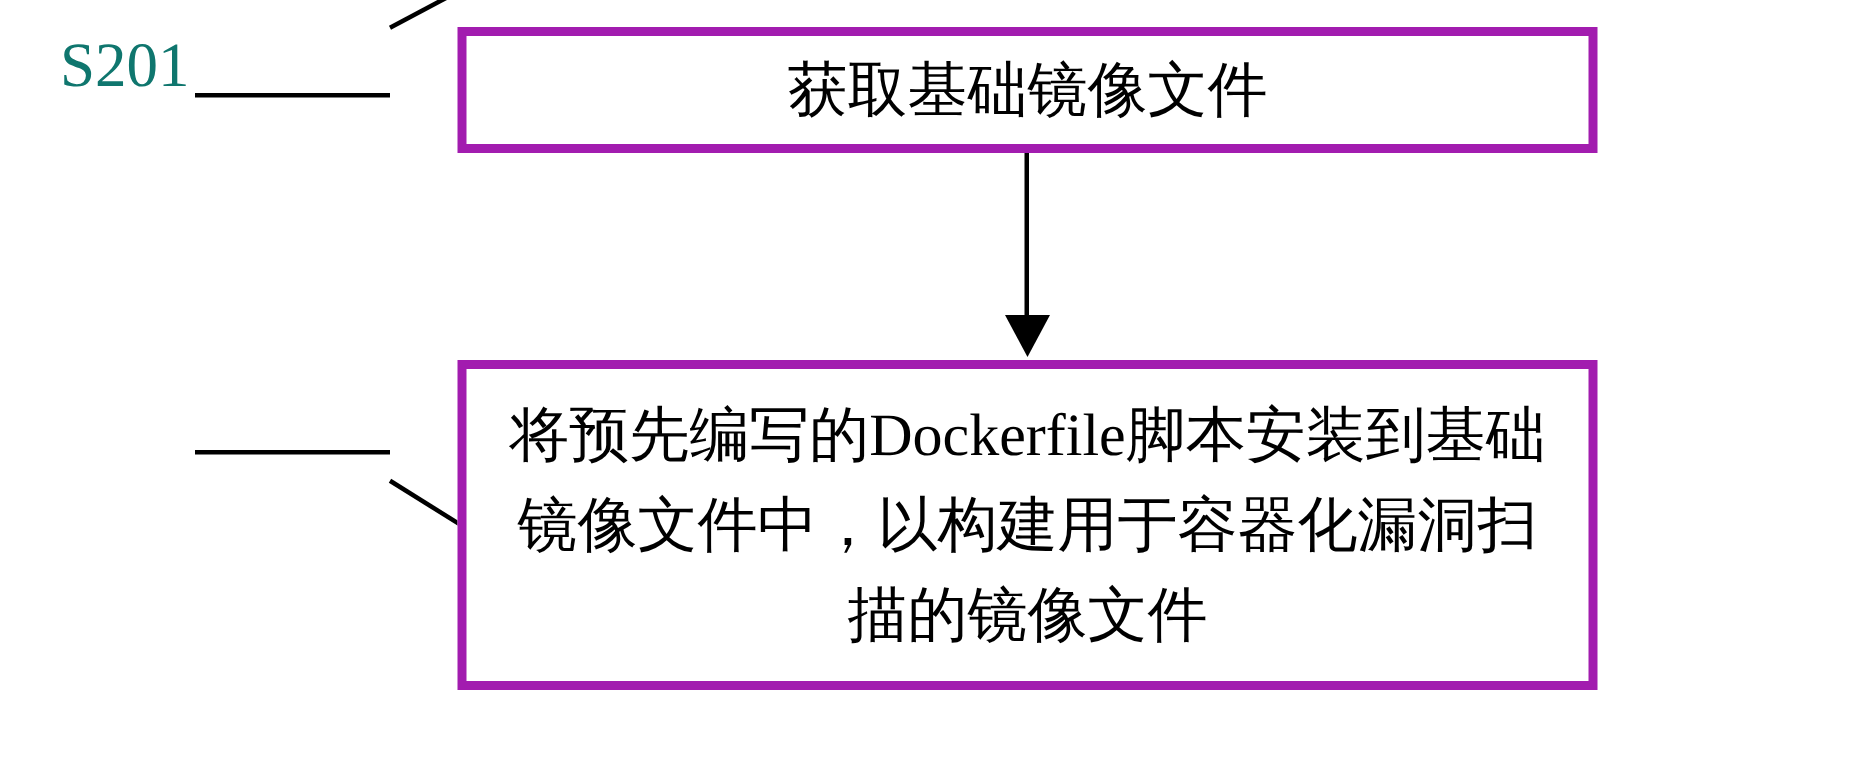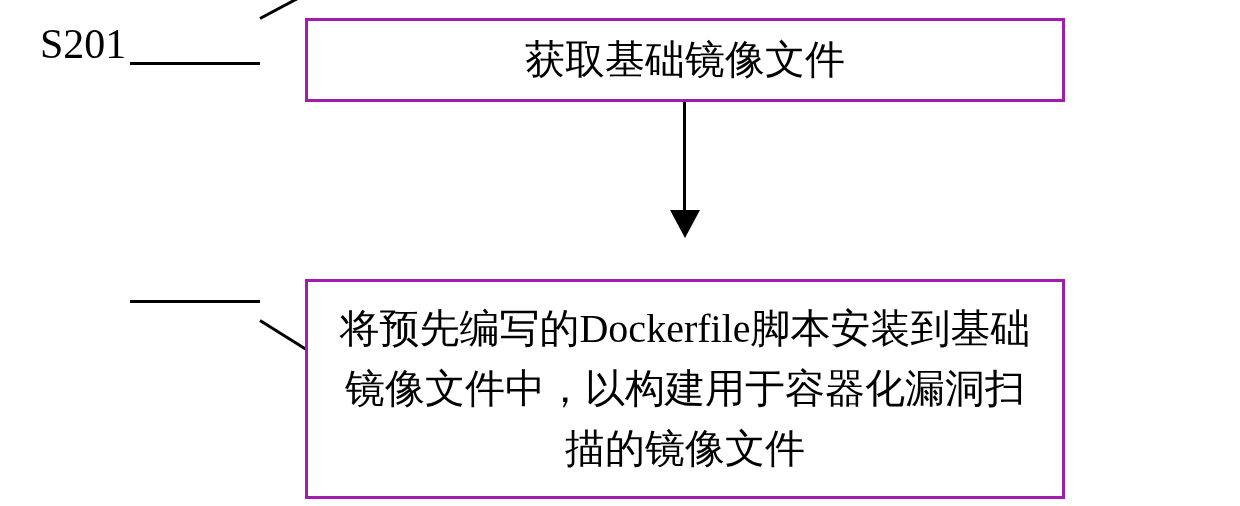--- a/index.html
+++ b/index.html
@@ -16,21 +16,21 @@
     }
     .flowchart {
       position: relative;
       width: 100%;
       height: 100%;
     }
     .step-label {
       position: absolute;
       font-size: 42px;
       font-weight: normal;
-      color: #000000;
+      color: #0f766e;
     }
     .label-s201 {
       left: 40px;
       top: 20px;
     }
     .label-s202 {
       left: 40px;
       top: 255px;
     }
     .connector-s201 {
@@ -66,42 +66,41 @@
       right: -65px;
       top: 19px;
       width: 65px;
       height: 3px;
       background: #000;
       transform-origin: left center;
       transform: rotate(32deg);
     }
     .step-box {
       position: absolute;
-      border: 3px solid #a21caf;
+      border: 6px solid #a21caf;
       background: #fff;
       display: flex;
       align-items: center;
       justify-content: center;
       text-align: center;
       font-size: 40px;
       line-height: 1.5;
       padding: 10px 20px;
     }
     .box-s201 {
       left: 305px;
       top: 18px;
       width: 760px;
       height: 84px;
     }
     .box-s202 {
       left: 305px;
       top: 240px;
       width: 760px;
       height: 220px;
-      margin-top: 39px;
     }
     .arrow-line {
       position: absolute;
       left: 683px;
       top: 102px;
       width: 3px;
       height: 112px;
       background: #000;
     }
     .arrow-head {

